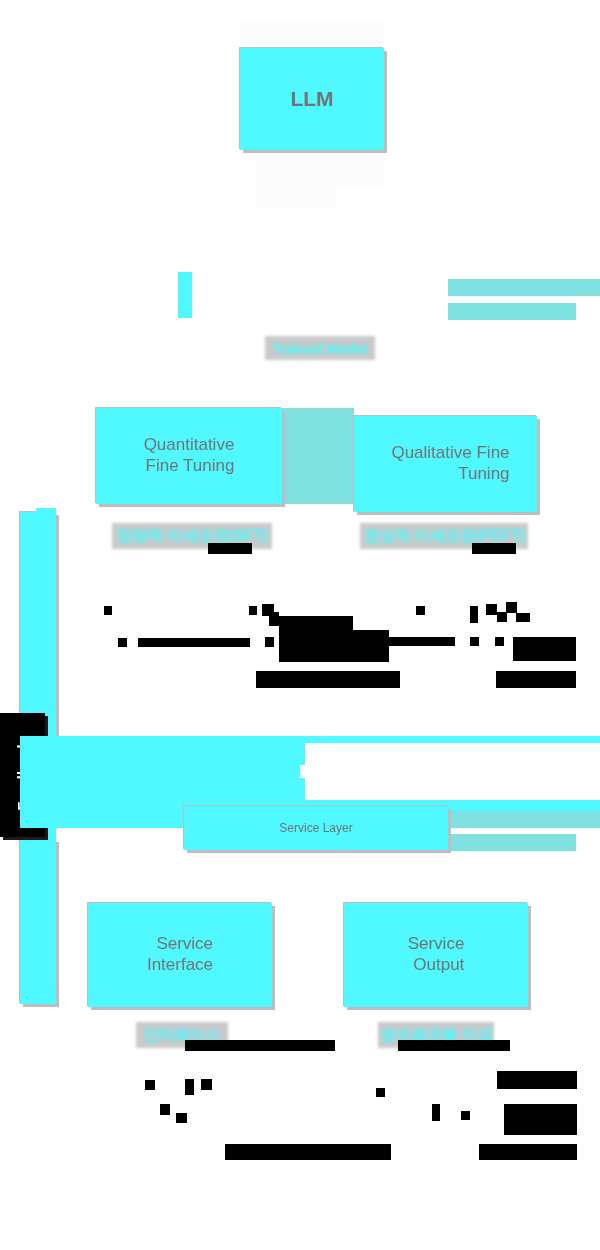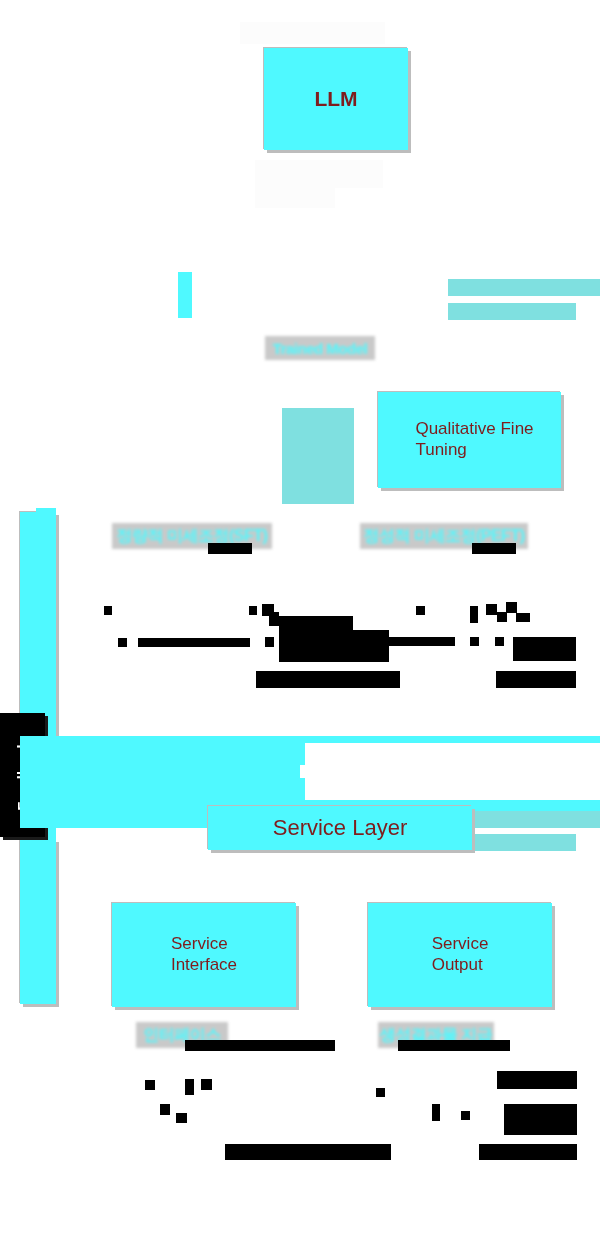--- a/index.html
+++ b/index.html
@@ -19,25 +19,24 @@
   }
   .abs { position: absolute; }
 
   
   .card {
     background: #4ff9ff;
     box-shadow: 3px 3px 0 0 #bdbdbd, -1px -1px 0 0 #bdbdbd;
     display: flex;
     align-items: center;
     justify-content: center;
-    text-align: left;
-    color: #7f1d1d;
+    text-align: right;
+    color: #737373;
     line-height: 1.22;
     box-sizing: border-box;
-    margin-left: 24px;
   }
   .card-label {
     display: block;
     white-space: pre-line;
   }
 
   
   .band      { background: #4ff9ff; }
   .band-lite { background: #7fe0e0; }
   .band-white{ background: #ffffff; }
@@ -97,22 +96,26 @@
 
   <div class="abs band" style="left:178px; top:272px; width:14px; height:46px;"></div>
 
 
   <div class="caption-redacted" style="left:265px; top:336px; width:110px; height:24px; font-size:15px;">
     <span>Trained Model</span>
   </div>
 
   <div class="abs band-lite" style="left:282px; top:408px; width:72px; height:96px;"></div>
 
-
-  <div class="abs card" style="left:354px; top:392px; width:183px; height:96px; font-size:17px; font-weight:500;padding-left:10px;">
+  <div class="abs card" style="left:96px; top:408px; width:186px; height:96px; font-size:17px; font-weight:500;">
+    <span class="card-label">Quantitative
+Fine Tuning</span>
+  </div>
+
+  <div class="abs card" style="left:354px; top:416px; width:183px; height:96px; font-size:17px; font-weight:500;padding-left:10px;">
     <span class="card-label">Qualitative Fine
 Tuning</span>
   </div>
 
   <div class="caption-redacted" style="left:112px; top:523px; width:160px; height:26px; font-size:16px;">
     <span>정량적 미세조정(SFT)</span>
   </div>
   <div class="abs redact" style="left:208px; top:543px; width:44px; height:11px;"></div>
 
   <div class="caption-redacted" style="left:360px; top:523px; width:168px; height:26px; font-size:16px;">
@@ -154,21 +157,21 @@
   <div class="abs band" style="left:20px; top:736px; width:580px; height:92px;"></div>
 
   <div class="abs band-white" style="left:305px; top:743px; width:295px; height:22px;"></div>
   <div class="abs band-white" style="left:300px; top:765px; width:300px; height:13px;"></div>
   <div class="abs band-white" style="left:305px; top:778px; width:295px; height:22px;"></div>
   <div class="abs band-white" style="left:56px; top:828px; width:128px; height:14px;"></div>
 
   <div class="abs band-lite" style="left:448px; top:811px; width:152px; height:17px;"></div>
   <div class="abs band-lite" style="left:448px; top:834px; width:128px; height:17px;"></div>
 
-  <div class="abs card" style="left:184px; top:806px; width:264px; height:44px; font-size:22px; font-weight:500;">
+  <div class="abs card" style="left:184px; top:806px; width:264px; height:44px; font-size:12px; font-weight:500;">
     <span class="card-label">Service Layer</span>
   </div>
 
   <div class="abs card" style="left:88px; top:903px; width:184px; height:104px; font-size:17px; font-weight:500;">
     <span class="card-label">Service
 Interface</span>
   </div>
 
   <div class="abs card" style="left:344px; top:903px; width:184px; height:104px; font-size:17px; font-weight:500;">
     <span class="card-label">Service

